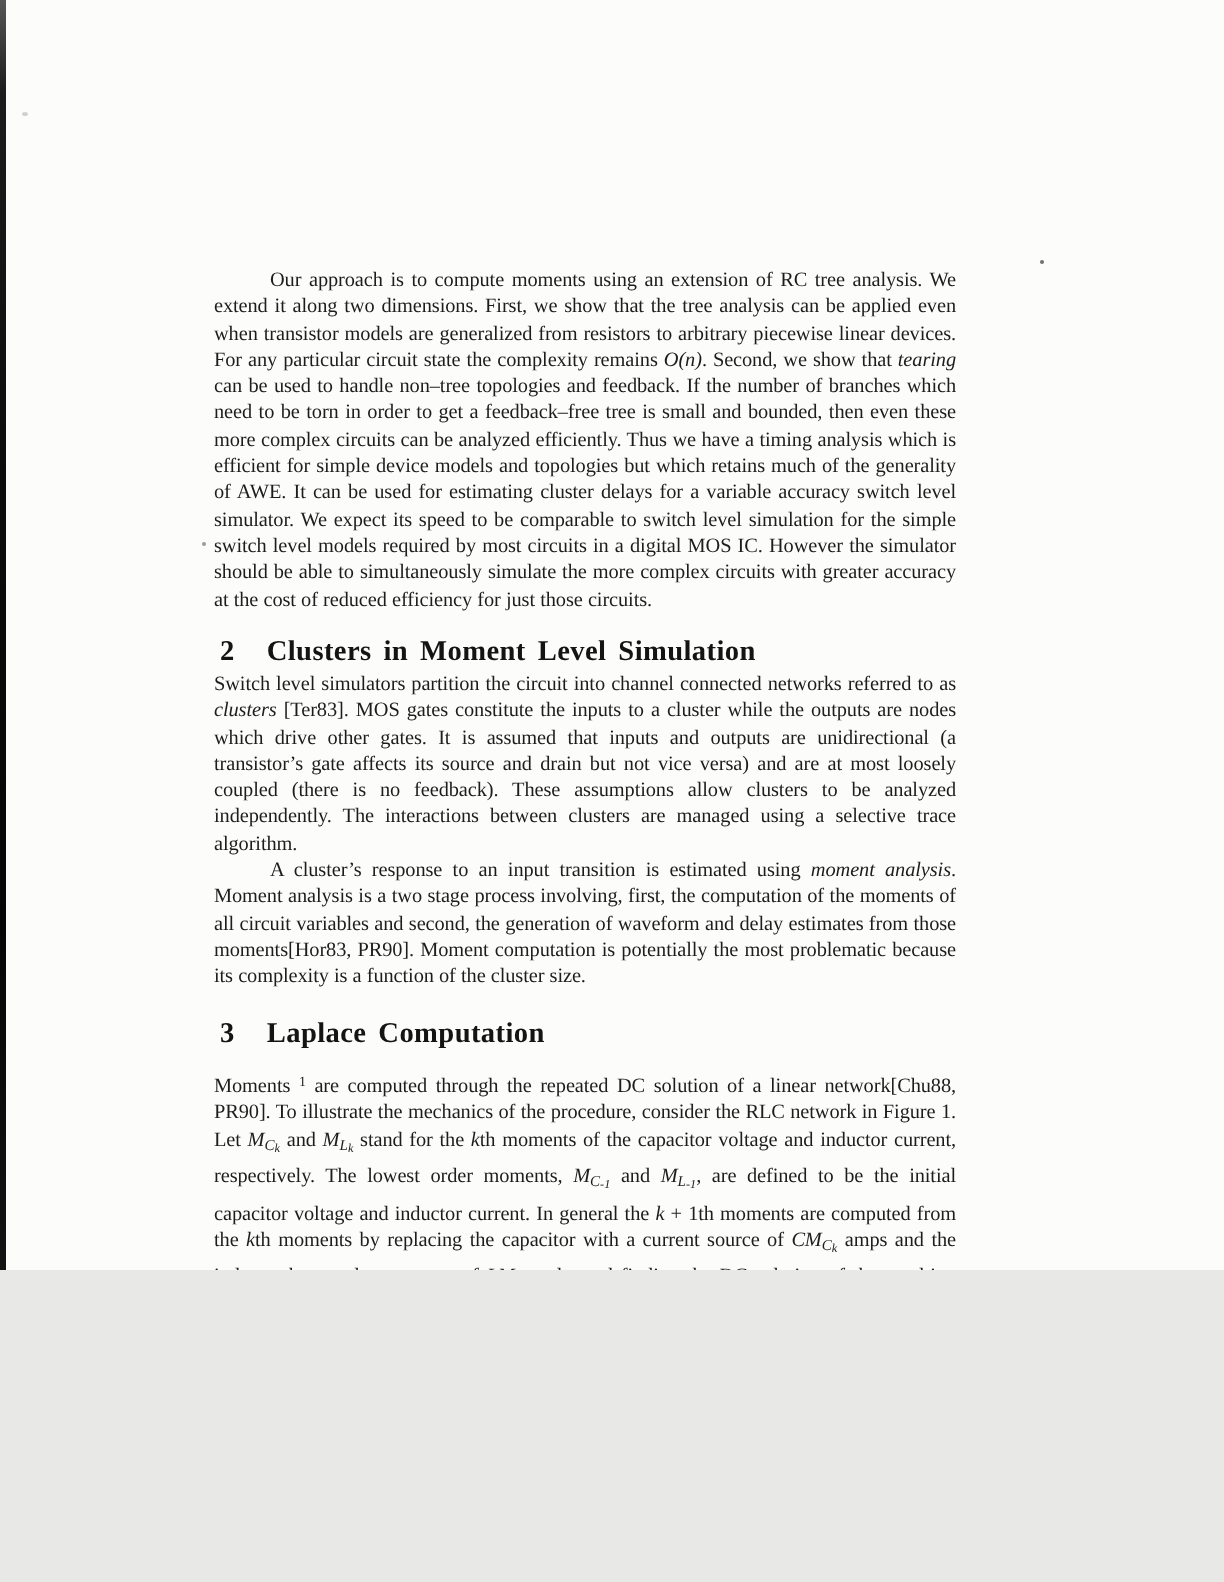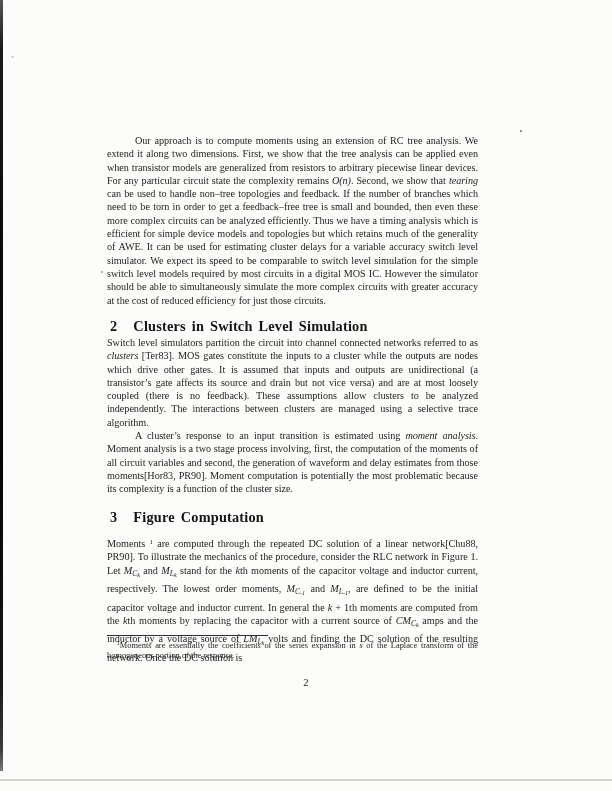--- a/index.html
+++ b/index.html
@@ -1,17 +1,17 @@
 <!DOCTYPE html>
 <html><head>
 <meta charset="utf-8">
 <style>
   html,body{margin:0;padding:0;background:#e8e8e6;}
   .page{
-    position:relative;width:612px;height:791px;overflow:hidden;
+    position:relative;width:612px;height:635px;overflow:hidden;
     background:#fcfcfa;
     font-family:"Liberation Serif","DejaVu Serif",serif;
     color:#1d1d1d;
   }
   .block{position:absolute;left:107px;width:371px;}
   .para{
     margin:0;font-size:10.2px;line-height:13.3px;
     text-align:justify;letter-spacing:-0.05px;word-spacing:0.1px;
   }
   .indent{text-indent:28px;}
@@ -61,31 +61,31 @@
   <div class="speck speck-b"></div>
   <div class="speck speck-c"></div>
   <div class="speck-d"></div>
 
   <div class="block pos-intro">
     <p class="para indent"><span>Our approach is to compute moments using an extension of RC tree analysis. We extend it along two dimensions. First, we show that the tree analysis can be applied even when transistor models are generalized from resistors to arbitrary piecewise linear devices. For any particular circuit state the complexity remains </span><span class="i">O(n)</span><span>. Second, we show that </span><span class="i">tearing</span><span> can be used to handle non–tree topologies and feedback. If the number of branches which need to be torn in order to get a feedback–free tree is small and bounded, then even these more complex circuits can be analyzed efficiently. Thus we have a timing analysis which is efficient for simple device models and topologies but which retains much of the generality of AWE. It can be used for estimating cluster delays for a variable accuracy switch level simulator. We expect its speed to be comparable to switch level simulation for the simple switch level models required by most circuits in a digital MOS IC. However the simulator should be able to simultaneously simulate the more complex circuits with greater accuracy at the cost of reduced efficiency for just those circuits.</span></p>
   </div>
 
   <div class="heading h2pos">
     <span class="sec-num">2</span>
-    <span class="sec-title">Clusters in Switch Level Simulation</span>
+    <span class="sec-title">Clusters in Moment Level Simulation</span>
   </div>
 
   <div class="block pos-clusters">
     <p class="para"><span>Switch level simulators partition the circuit into channel connected networks referred to as </span><span class="i">clusters</span><span> [Ter83]. MOS gates constitute the inputs to a cluster while the outputs are nodes which drive other gates. It is assumed that inputs and outputs are unidirectional (a transistor’s gate affects its source and drain but not vice versa) and are at most loosely coupled (there is no feedback). These assumptions allow clusters to be analyzed independently. The interactions between clusters are managed using a selective trace algorithm.</span></p>
     <p class="para indent"><span>A cluster’s response to an input transition is estimated using </span><span class="i">moment analysis</span><span>. Moment analysis is a two stage process involving, first, the computation of the moments of all circuit variables and second, the generation of waveform and delay estimates from those moments[Hor83, PR90]. Moment computation is potentially the most problematic because its complexity is a function of the cluster size.</span></p>
   </div>
 
   <div class="heading h3pos">
     <span class="sec-num">3</span>
-    <span class="sec-title">Figure Computation</span>
+    <span class="sec-title">Laplace Computation</span>
   </div>
 
   <div class="block pos-moments">
     <p class="para"><span>Moments </span><span class="sup">1</span><span> are computed through the repeated DC solution of a linear network[Chu88, PR90]. To illustrate the mechanics of the procedure, consider the RLC network in Figure 1. Let </span><span class="i">M</span><span class="i sub">C</span><span class="i sub2">k</span><span> and </span><span class="i">M</span><span class="i sub">L</span><span class="i sub2">k</span><span> stand for the </span><span class="i">k</span><span>th moments of the capacitor voltage and inductor current, respectively. The lowest order moments, </span><span class="i">M</span><span class="i sub">C</span><span class="i sub2">-1</span><span> and </span><span class="i">M</span><span class="i sub">L</span><span class="i sub2">-1</span><span>, are defined to be the initial capacitor voltage and inductor current. In general the </span><span class="i">k</span><span> + 1th moments are computed from the </span><span class="i">k</span><span>th moments by replacing the capacitor with a current source of </span><span class="i">CM</span><span class="i sub">C</span><span class="i sub2">k</span><span> amps and the inductor by a voltage source of </span><span class="i">LM</span><span class="i sub">L</span><span class="i sub2">k</span><span> volts and finding the DC solution of the resulting network. Once the DC solution is</span></p>
   </div>
 
   <div class="footnote-rule"></div>
   <p class="footnote"><span class="sup">1</span><span>Moments are essentially the coefficients of the series expansion in </span><span class="i">s</span><span> of the Laplace transform of the homogeneous portion of the response.</span></p>
 
   <div class="page-number">2</div>

